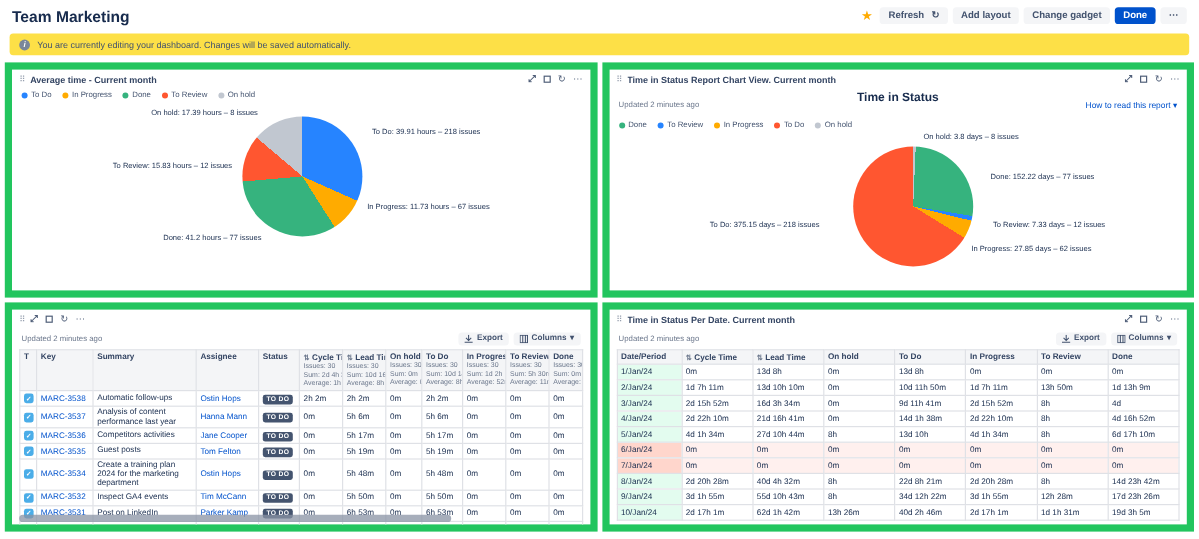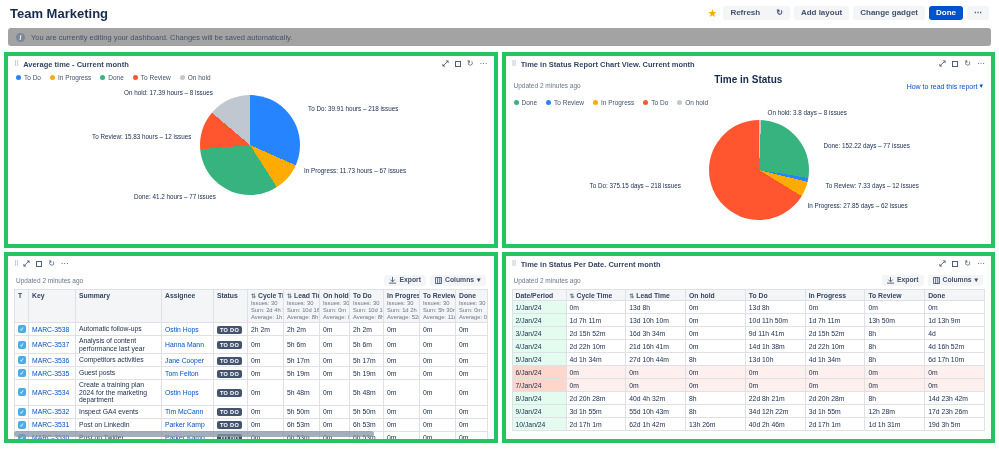--- a/index.html
+++ b/index.html
@@ -4,31 +4,31 @@
 <style>
   *{box-sizing:border-box;margin:0;padding:0}
   html,body{width:999px;height:449px;overflow:hidden}
   body{font-family:"Liberation Sans",sans-serif;background:#fff;color:#172B4D}
   a{text-decoration:none}
   
   .topbar{display:flex;justify-content:space-between;align-items:center;height:26px;padding:0 10px}
   .page-title{font-size:13px;font-weight:700;color:#172B4D}
   .topbar-actions{display:flex;align-items:center;gap:4px}
   .btn{font-family:inherit;font-size:8px;border:none;border-radius:3px;background:#F4F5F7;color:#42526E;
-       padding:3px 7px;font-weight:600;cursor:pointer;display:inline-flex;align-items:center;gap:16px;line-height:1}
+       padding:3px 7px;font-weight:600;cursor:pointer;display:inline-flex;align-items:center;gap:6px;line-height:1}
   .btn.primary{background:#0052CC;color:#fff}
   .star{color:#FFAB00;font-size:11px;margin-right:2px;cursor:pointer}
   
-  .banner{margin:2px 8px 6px;background:#a3a3a3;border-radius:3px;height:18px;display:flex;align-items:center;
+  .banner{margin:2px 8px 6px;background:#fde047;border-radius:3px;height:18px;display:flex;align-items:center;
           gap:6px;padding:0 8px;font-size:7.5px;color:#42526E}
   .info-ic{width:9px;height:9px;min-width:9px;border-radius:50%;background:#7A869A;color:#fff;font-size:6.5px;
            display:inline-flex;align-items:center;justify-content:center;font-weight:700;font-style:italic}
   
   .dashgrid{display:grid;grid-template-columns:1fr 1fr;grid-template-rows:196px 191px;gap:4px;padding:0 4px}
-  .panel{border:4px solid #22c55e;background:#fff;position:relative;overflow:hidden}
+  .panel{border:6px solid #22c55e;background:#fff;position:relative;overflow:hidden}
   .panel-head{display:flex;align-items:center;height:16px;padding:0 6px;gap:4px}
   .drag{color:#97A0AF;font-size:7px;cursor:grab}
   .ptitle{font-size:7.5px;font-weight:700;color:#344563;flex:1;white-space:nowrap;overflow:hidden}
   .phicons{display:flex;gap:6px;color:#505F79;font-size:8px;align-items:center}
   .phicons span{cursor:pointer;line-height:1}
   .fsq{width:6px;height:6px;border:1px solid #505F79;display:inline-block}
   
   .chart-meta{position:relative;height:25px}
   .updated{font-size:6.5px;color:#6B778C}
   .chart-meta .updated{position:absolute;left:8px;top:10px}

